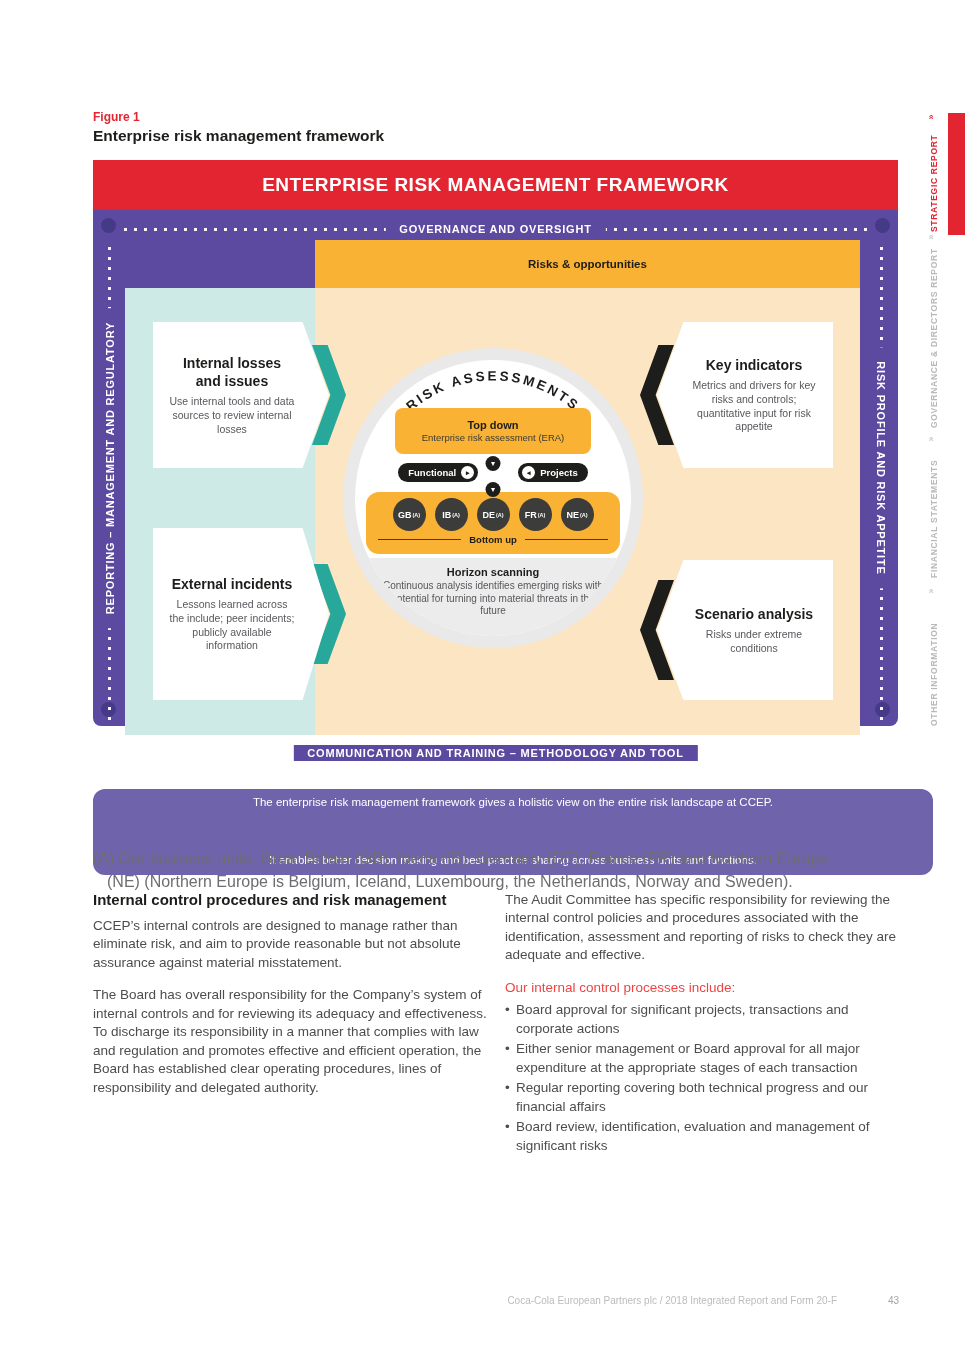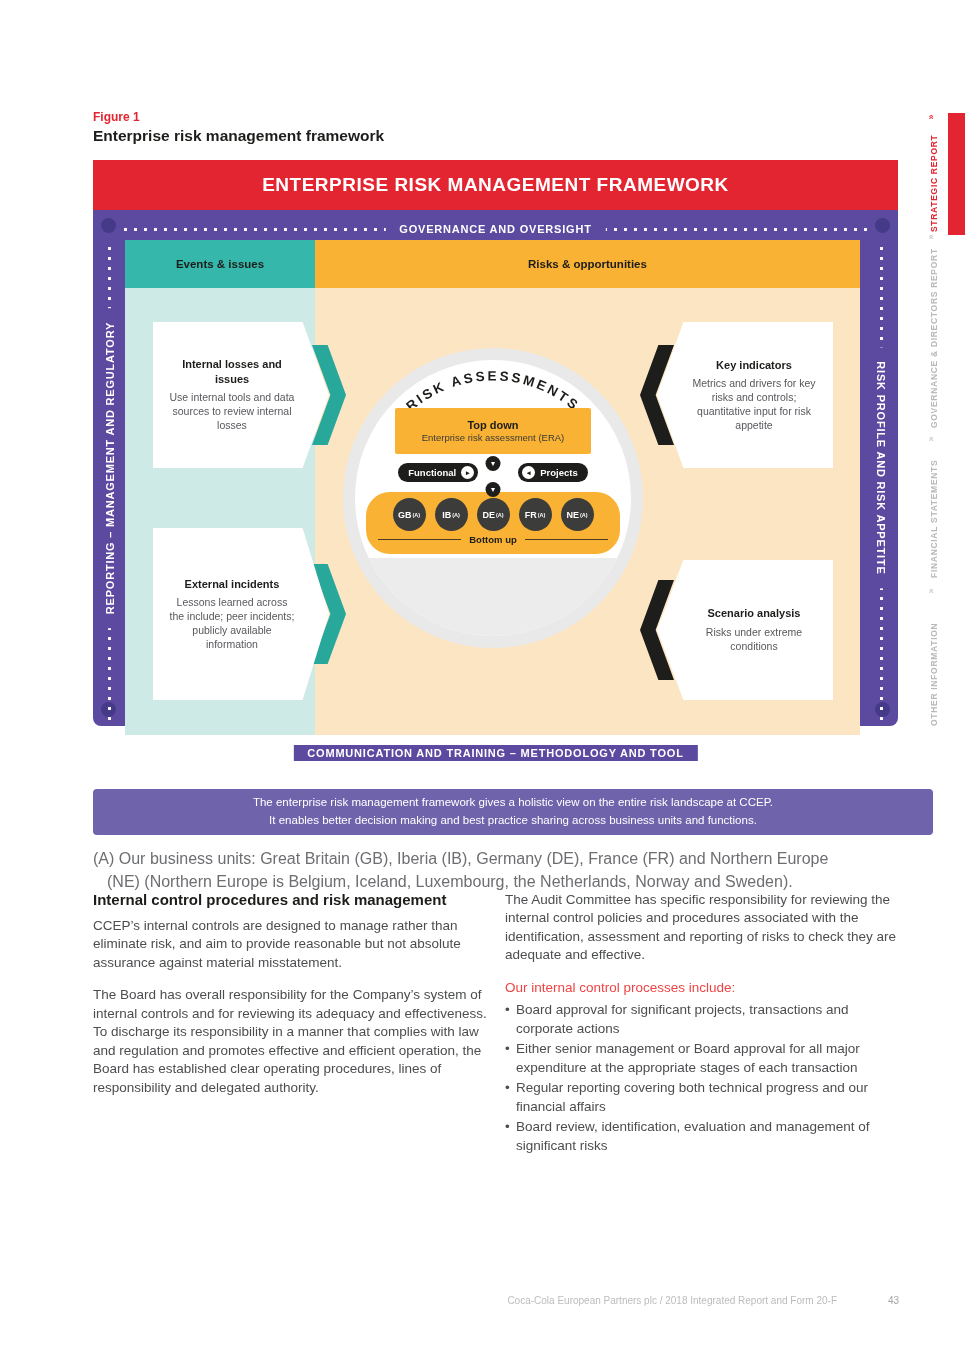--- a/index.html
+++ b/index.html
@@ -51,70 +51,70 @@
   .inner { position:absolute; left:32px; top:30px; width:735px; height:495px; }
   .hdr { position:absolute; top:0; height:48px; display:flex; align-items:center; justify-content:center;
          color:#1d1d1b; font-size:11.5px; font-weight:bold; }
   .hdr-left { left:0; width:190px; background:#35b7ab; }
   .hdr-right { left:190px; width:545px; background:#f9b233; }
   .body-left { position:absolute; left:0; top:48px; width:190px; height:447px; background:#cdeae7; }
   .body-right { position:absolute; left:190px; top:48px; width:545px; height:447px; background:#fce5c2; }
 
   .wbox { position:absolute; background:#fff; z-index:2; display:flex; flex-direction:column;
           align-items:center; justify-content:center; text-align:center; }
-  .wbox .t { color:#1d1d1b; font-size:11px; font-weight:bold; line-height:1.3; margin-bottom:5px; }
+  .wbox .t { color:#1d1d1b; font-size:14px; font-weight:bold; line-height:1.3; margin-bottom:5px; }
   .wbox .b { color:#57585c; font-size:10.5px; line-height:1.32; }
   .wbox.point-r { clip-path:polygon(0 0, 85% 0, 100% 50%, 85% 100%, 0 100%); padding:8px 34px 8px 16px; }
   .wbox.point-l { clip-path:polygon(15% 0, 100% 0, 100% 100%, 15% 100%, 0 50%); padding:8px 16px 8px 34px; }
   .bx-il { left:28px; top:82px;  width:176px; height:146px; }
   .bx-ei { left:28px; top:288px; width:176px; height:172px; }
   .bx-ki { left:532px; top:82px;  width:176px; height:146px; }
   .bx-sa { left:532px; top:320px; width:176px; height:140px; }
 
   .chev { position:absolute; width:34px; height:100px; z-index:1; }
   .chev-r { clip-path:polygon(0 0, 46% 0, 100% 50%, 46% 100%, 0 100%, 54% 50%); background:#27a89b; }
   .chev-l { clip-path:polygon(100% 0, 54% 0, 0 50%, 54% 100%, 100% 100%, 46% 50%); background:#1d1d1b; }
   .cv1 { left:187px; top:105px; } .cv2 { left:187px; top:324px; }
   .cv3 { left:515px; top:105px; } .cv4 { left:515px; top:340px; }
 
   
   .circle { position:absolute; left:218px; top:108px; width:300px; height:300px; border-radius:50%;
             background:#fff; border:12px solid #e9e9e9; overflow:hidden; z-index:3; }
   .arc-svg { position:absolute; left:0; top:2px; width:276px; height:70px; }
   .topdown { position:absolute; left:40px; top:48px; width:196px; height:46px; background:#f9b233;
-             border-radius:2px; display:flex; flex-direction:column; align-items:center; justify-content:center; z-index:2; }
+             border-radius:8px; display:flex; flex-direction:column; align-items:center; justify-content:center; z-index:2; }
   .topdown .t { color:#1d1d1b; font-size:11px; font-weight:bold; }
   .topdown .s { color:#3a3a38; font-size:9.5px; margin-top:1px; }
   .node { position:absolute; left:50%; transform:translateX(-50%); width:15px; height:15px; border-radius:50%;
           background:#1d1d1b; color:#fff; font-size:8px; display:flex; align-items:center; justify-content:center; z-index:4; }
   .node1 { top:96px; } .node2 { top:122px; }
   .pills { position:absolute; left:0; right:0; top:103px; display:flex; justify-content:center; gap:40px; z-index:2; }
   .pill { background:#1d1d1b; color:#fff; border-radius:10px; height:19px; display:flex; align-items:center;
           gap:5px; font-size:9.5px; font-weight:bold; }
   .pill.fwd { padding:0 4px 0 10px; } .pill.rev { padding:0 10px 0 4px; }
   .pill-ic { width:13px; height:13px; border-radius:50%; background:#fff; color:#1d1d1b; font-size:7px;
              display:flex; align-items:center; justify-content:center; }
   .band { position:absolute; left:50%; transform:translateX(-50%); top:132px; width:254px; height:62px;
-          background:#f9b233; border-radius:24px; z-index:3; }
+          background:#f9b233; border-radius:13px; z-index:3; }
   .units { display:flex; justify-content:center; gap:9px; padding-top:6px; }
   .unit { width:33px; height:33px; border-radius:50%; background:#3c3c3a; color:#fff; display:flex;
           align-items:center; justify-content:center; font-size:9px; font-weight:bold; }
   .unit sup { font-size:5.5px; margin-left:1px; }
   .bu { display:flex; align-items:center; gap:8px; padding:3px 12px 0 12px; color:#1d1d1b;
         font-size:9.5px; font-weight:bold; }
   .bu-line { flex:1; height:1.5px; background:#1d1d1b; opacity:.8; }
   .horizon-bg { position:absolute; left:0; right:0; top:198px; bottom:-12px; background:#ececec; z-index:1; }
   .horizon { position:absolute; left:26px; right:26px; top:206px; text-align:center; z-index:2; }
   .horizon .t { color:#1d1d1b; font-size:11px; font-weight:bold; margin-bottom:2px; }
   .horizon .b { color:#57585c; font-size:10px; line-height:1.27; }
 
   
   .caption { position:absolute; left:93px; top:789px; width:840px; min-height:44px; background:#6f63ac;
-             border-radius:4px; display:flex; flex-direction:column; align-items:center; justify-content:center;
-             color:#fff; font-size:11.5px; line-height:1.55; padding:5px 20px; text-align:center; }
+             border-radius:12px; display:flex; flex-direction:column; align-items:center; justify-content:center;
+             color:#fff; font-size:11.5px; line-height:1.55; padding:5px 20px; text-align:center;gap:40px; }
   .footnote { position:absolute; left:93px; top:847px; width:770px; color:#6d6e71; font-size:16px;
               line-height:1.45; padding-left:14px; text-indent:-14px; }
 
   
   .col-l { position:absolute; left:93px; top:891px; width:397px; }
   .col-r { position:absolute; left:505px; top:891px; width:400px; }
   .art-h { color:#1d1d1b; font-size:15px; font-weight:bold; margin-bottom:9px; }
   .art-p { color:#4c4d4f; font-size:13.5px; line-height:1.37; margin-bottom:14px; }
   .list-intro { color:#ef4444; font-size:13.5px; line-height:1.37; margin-bottom:4px; }
   .blist { list-style:none; }
@@ -158,23 +158,20 @@
       <div class="dots-h dots-bottom"></div>
       <div class="dots-v dots-left"></div>
       <div class="dots-v dots-right"></div>
 
       <span class="edge-label edge-top">GOVERNANCE AND OVERSIGHT</span>
       <span class="edge-label edge-bottom">COMMUNICATION AND TRAINING – METHODOLOGY AND TOOL</span>
       <span class="edge-label edge-left">REPORTING – MANAGEMENT AND REGULATORY</span>
       <span class="edge-label edge-right">RISK PROFILE AND RISK APPETITE</span>
 
       <div class="inner">
-        <div class="hdr hdr-left">
-          <span>Events &amp; issues</span>
-        </div>
         <div class="hdr hdr-right">
           <span>Risks &amp; opportunities</span>
         </div>
         <div class="body-left"></div>
         <div class="body-right"></div>
 
         <div class="chev chev-r cv1"></div>
         <div class="chev chev-r cv2"></div>
         <div class="chev chev-l cv3"></div>
         <div class="chev chev-l cv4"></div>
@@ -248,20 +245,24 @@
                 </span>
             </div>
             <div class="bu">
               <span class="bu-line"></span>
               <span>Bottom up</span>
               <span class="bu-line"></span>
             </div>
           </div>
 
           <div class="horizon-bg"></div>
+          <div class="horizon">
+            <div class="t">Horizon scanning</div>
+            <div class="b">Continuous analysis identifies emerging risks with potential for turning into material threats in the future</div>
+          </div>
         </div>
       </div>
     </div>
   </section>
 
   <div class="caption">
     <span>The enterprise risk management framework gives a holistic view on the entire risk landscape at CCEP.</span>
     <span>It enables better decision making and best practice sharing across business units and functions.</span>
   </div>
   <div class="footnote">(A) Our business units: Great Britain (GB), Iberia (IB), Germany (DE), France (FR) and Northern Europe (NE) (Northern Europe is Belgium, Iceland, Luxembourg, the Netherlands, Norway and Sweden).</div>

